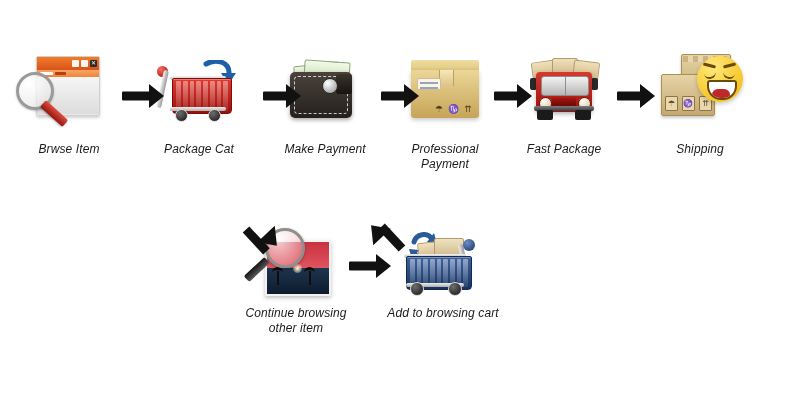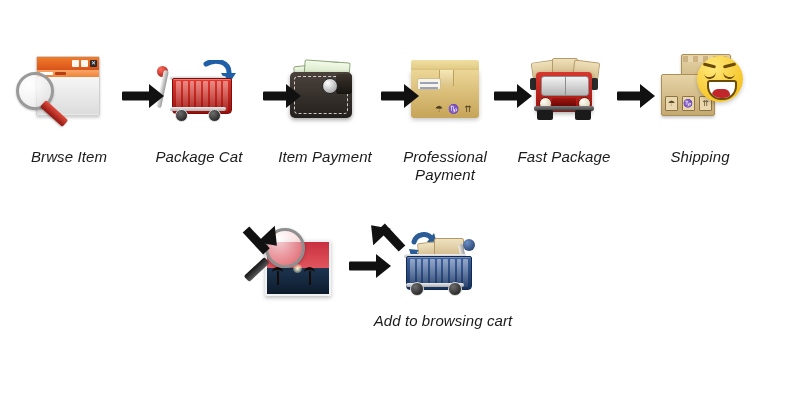--- a/index.html
+++ b/index.html
@@ -9,26 +9,25 @@
     font-family:"Liberation Sans", sans-serif;
     overflow:hidden;
     position:relative;
   }
   .stage{position:absolute;left:0;top:0;width:800px;height:400px;}
 
   .node{position:absolute;text-align:center;}
   .icon{position:relative;margin:0 auto;}
   .label{
     font-style:italic;
-    font-size:15px;
+    font-size:12px;
     color:#1b1b1b;
     line-height:1.22;
     letter-spacing:.1px;
     white-space:pre-line;
-    margin-top:6px;
   }
 
   
   .arrow-r{position:absolute;}
   .arrow-r .shaft{
     position:absolute;left:0;top:50%;transform:translateY(-50%);
     height:9px;background:#111;border-radius:1px;
   }
   .arrow-r .head{
     position:absolute;right:0;top:50%;transform:translateY(-50%);
@@ -286,21 +285,21 @@
           <div class="bill b1"></div>
             <div class="bill b2"></div>
         </div>
         <div class="body">
           <div class="stitch"></div>
         </div>
         <div class="strap"></div>
         <div class="snap"></div>
       </div>
     </div>
-    <div class="label">Item Payment</div>
+    <div class="label">Make Payment</div>
   </div>
 
   <div class="node" style="left:390px;top:50px;width:110px;">
     <div class="icon" style="width:100px;height:92px;">
       <div class="box">
         <div class="top"></div>
         <div class="face"></div>
         <div class="flap"></div>
         <div class="tag">
             <i></i>
@@ -402,20 +401,22 @@
         <div class="palm p2">
           <div class="trunk"></div>
             <div class="frond" style="left:-5px;top:-4px;"></div>
         </div>
       </div>
       <div class="mag2">
         <div class="handle"></div>
         <div class="ring"></div>
       </div>
     </div>
+    <div class="label">Continue browsing
+other item</div>
   </div>
 
   <div class="node" style="left:370px;top:222px;width:146px;">
     <div class="icon" style="width:110px;height:84px;">
       <div class="bcart">
         <div class="recycle">
           <svg viewBox="0 0 30 28">
             <path d="M6 10 A10 10 0 0 1 24 7" stroke="#2b5c96" stroke-width="5" fill="none" stroke-linecap="round"></path>
             <path d="M26 1 L29 11 L19 10 Z" fill="#2b5c96"></path>
             <path d="M24 18 A10 10 0 0 1 6 21" stroke="#2b5c96" stroke-width="5" fill="none" stroke-linecap="round"></path>

